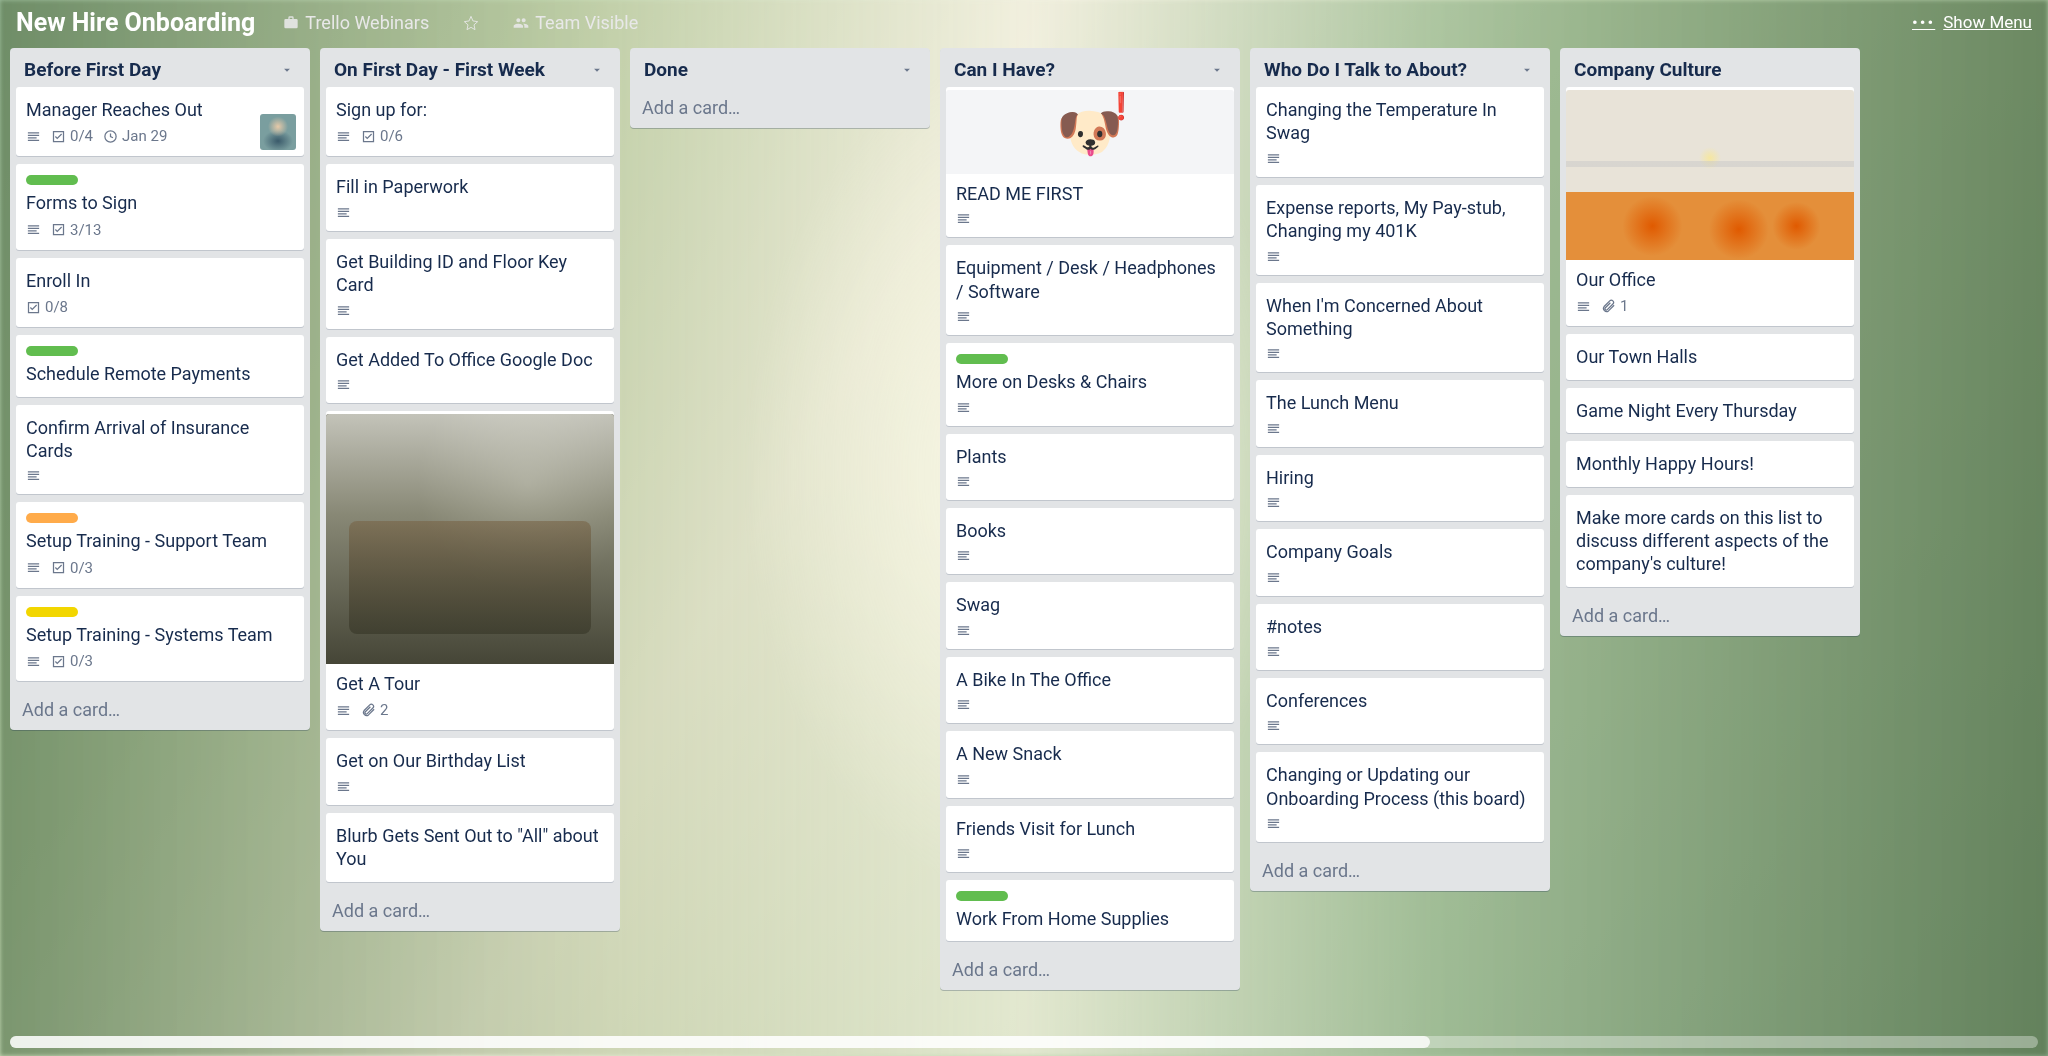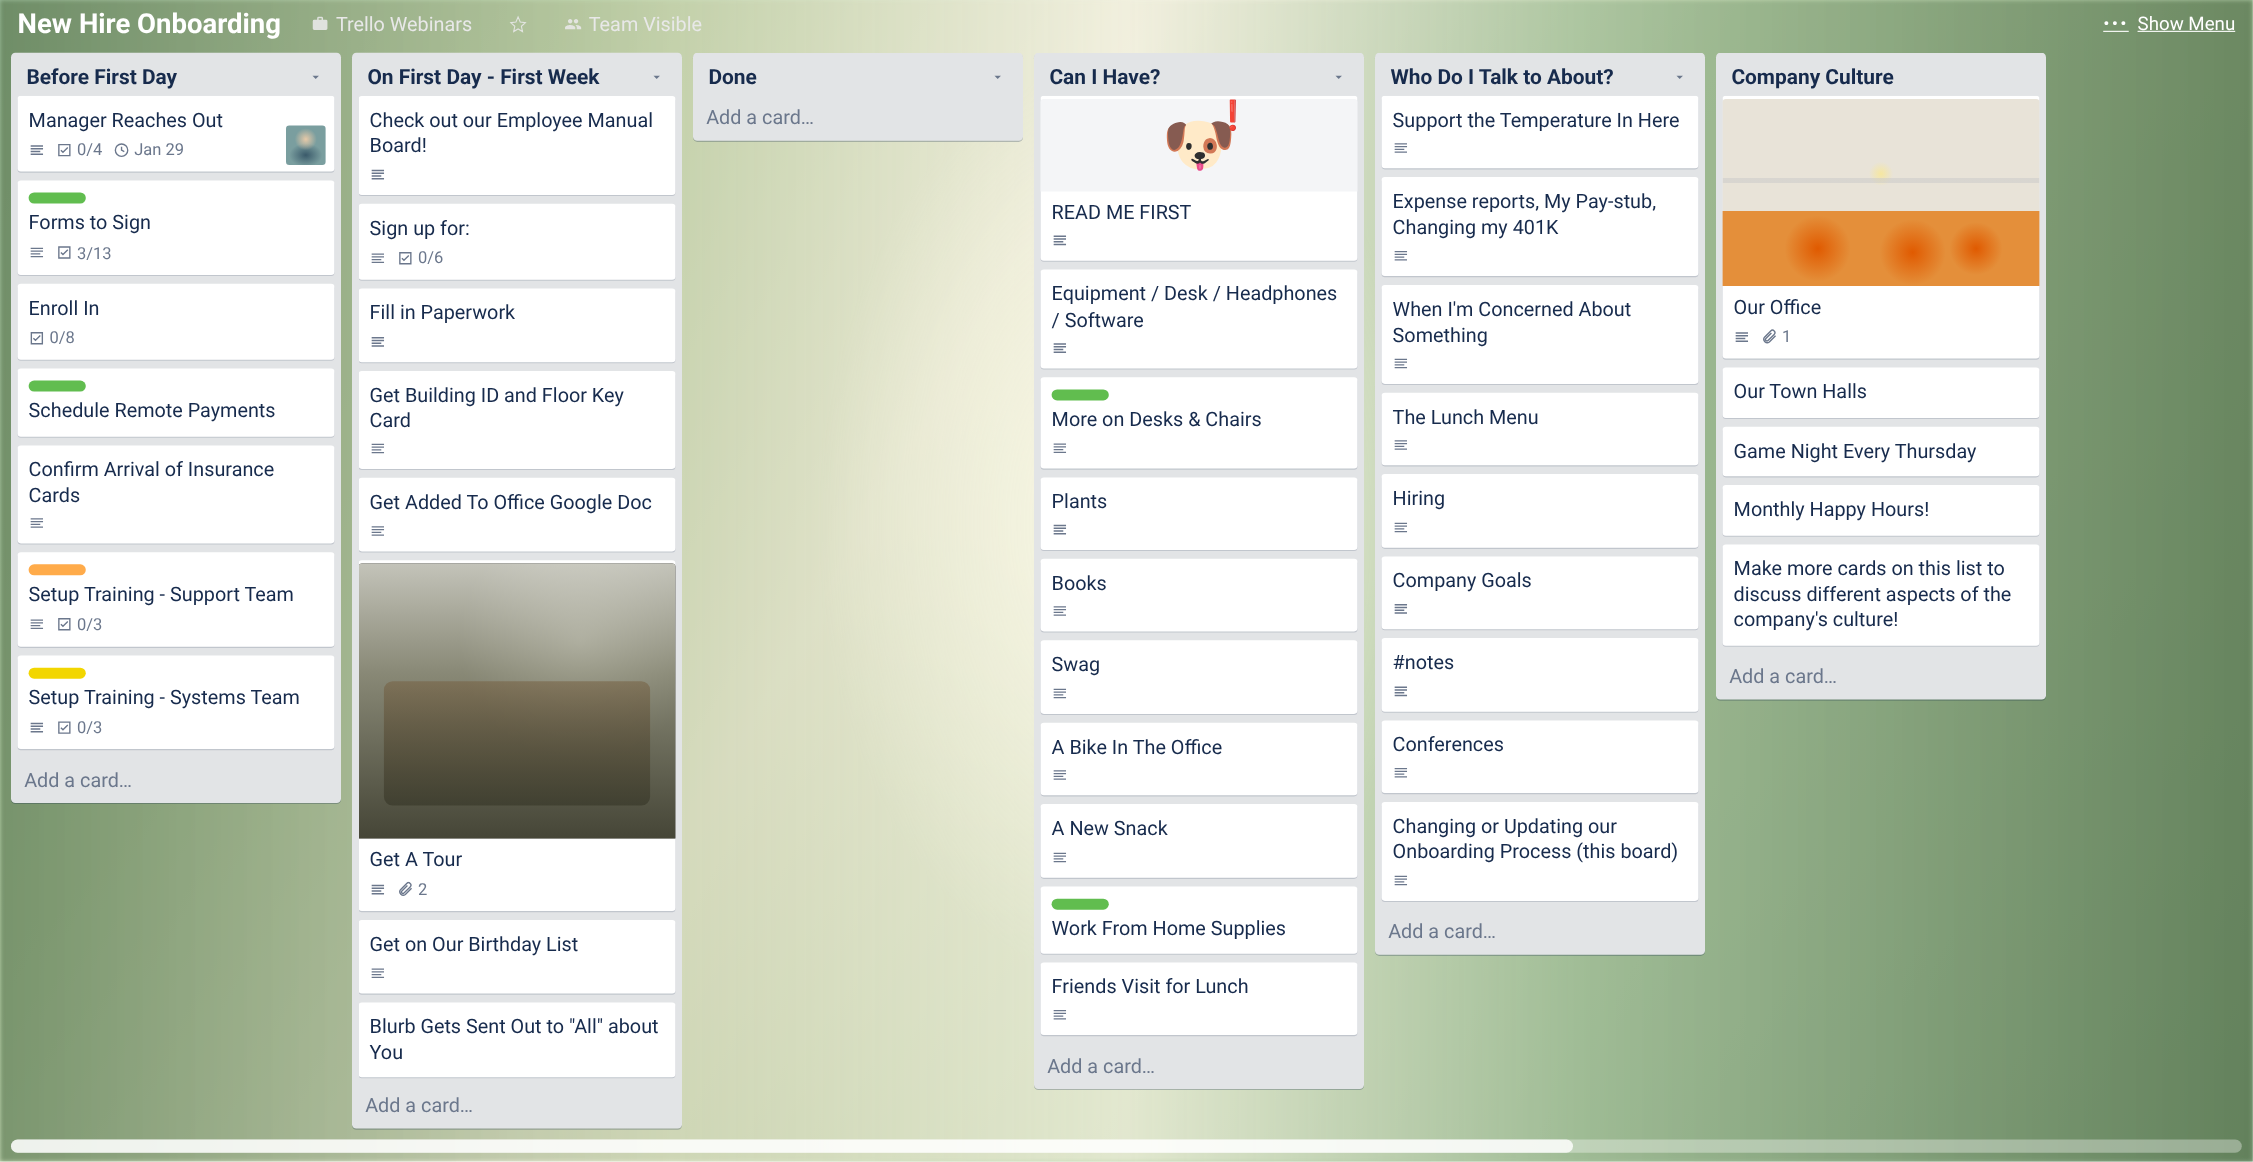--- a/index.html
+++ b/index.html
@@ -277,30 +277,20 @@
       <div class="list-hd">
         <div class="list-name">On First Day - First Week</div>
         <div class="list-menu">
           <svg viewBox="0 0 24 24">
             <path d="M7 10l5 5 5-5z"></path>
           </svg>
         </div>
       </div>
       <div class="cards">
         <div class="card">
-          <div class="card-title">Check out our Employee Manual Board!</div>
-          <div class="badges">
-            <span class="badge">
-              <svg viewBox="0 0 24 24">
-                <path d="M3 5h18v2H3zM3 9h18v2H3zM3 13h14v2H3zM3 17h18v2H3z"></path>
-              </svg>
-            </span>
-          </div>
-        </div>
-        <div class="card">
           <div class="card-title">Sign up for:</div>
           <div class="badges">
             <span class="badge">
               <svg viewBox="0 0 24 24">
                 <path d="M3 5h18v2H3zM3 9h18v2H3zM3 13h14v2H3zM3 17h18v2H3z"></path>
               </svg>
             </span>
             <span class="badge">
               <svg viewBox="0 0 24 24">
                 <path d="M4 4h16v16H4z" fill="none" stroke="#6b778c" stroke-width="2"></path>
@@ -475,50 +465,50 @@
           <div class="card-title">A New Snack</div>
           <div class="badges">
             <span class="badge">
               <svg viewBox="0 0 24 24">
                 <path d="M3 5h18v2H3zM3 9h18v2H3zM3 13h14v2H3zM3 17h18v2H3z"></path>
               </svg>
             </span>
           </div>
         </div>
         <div class="card">
+          <div class="card-title">Friends Visit for Lunch</div>
+          <div class="badges">
+            <span class="badge">
+              <svg viewBox="0 0 24 24">
+                <path d="M3 5h18v2H3zM3 9h18v2H3zM3 13h14v2H3zM3 17h18v2H3z"></path>
+              </svg>
+            </span>
+          </div>
+        </div>
+        <div class="card">
           <div class="labels">
             <span class="lbl green"></span>
           </div>
           <div class="card-title">Work From Home Supplies</div>
-        </div>
-        <div class="card">
-          <div class="card-title">Friends Visit for Lunch</div>
-          <div class="badges">
-            <span class="badge">
-              <svg viewBox="0 0 24 24">
-                <path d="M3 5h18v2H3zM3 9h18v2H3zM3 13h14v2H3zM3 17h18v2H3z"></path>
-              </svg>
-            </span>
-          </div>
         </div>
       </div>
       <div class="add-card">Add a card…</div>
     </div>
     <div class="list">
       <div class="list-hd">
         <div class="list-name">Who Do I Talk to About?</div>
         <div class="list-menu">
           <svg viewBox="0 0 24 24">
             <path d="M7 10l5 5 5-5z"></path>
           </svg>
         </div>
       </div>
       <div class="cards">
         <div class="card">
-          <div class="card-title">Support the Temperature In Here</div>
+          <div class="card-title">Changing the Temperature In Swag</div>
           <div class="badges">
             <span class="badge">
               <svg viewBox="0 0 24 24">
                 <path d="M3 5h18v2H3zM3 9h18v2H3zM3 13h14v2H3zM3 17h18v2H3z"></path>
               </svg>
             </span>
           </div>
         </div>
         <div class="card">
           <div class="card-title">Expense reports, My Pay-stub, Changing my 401K</div>

